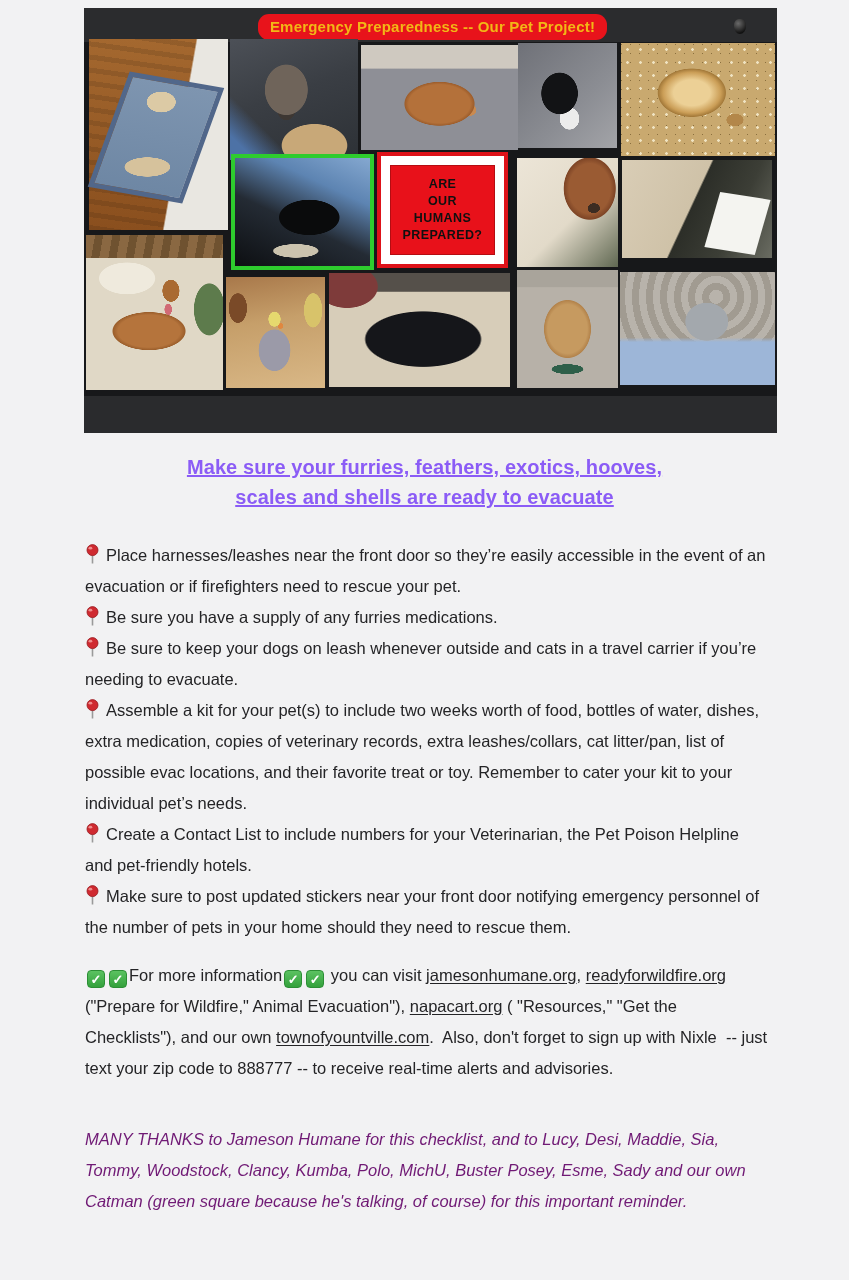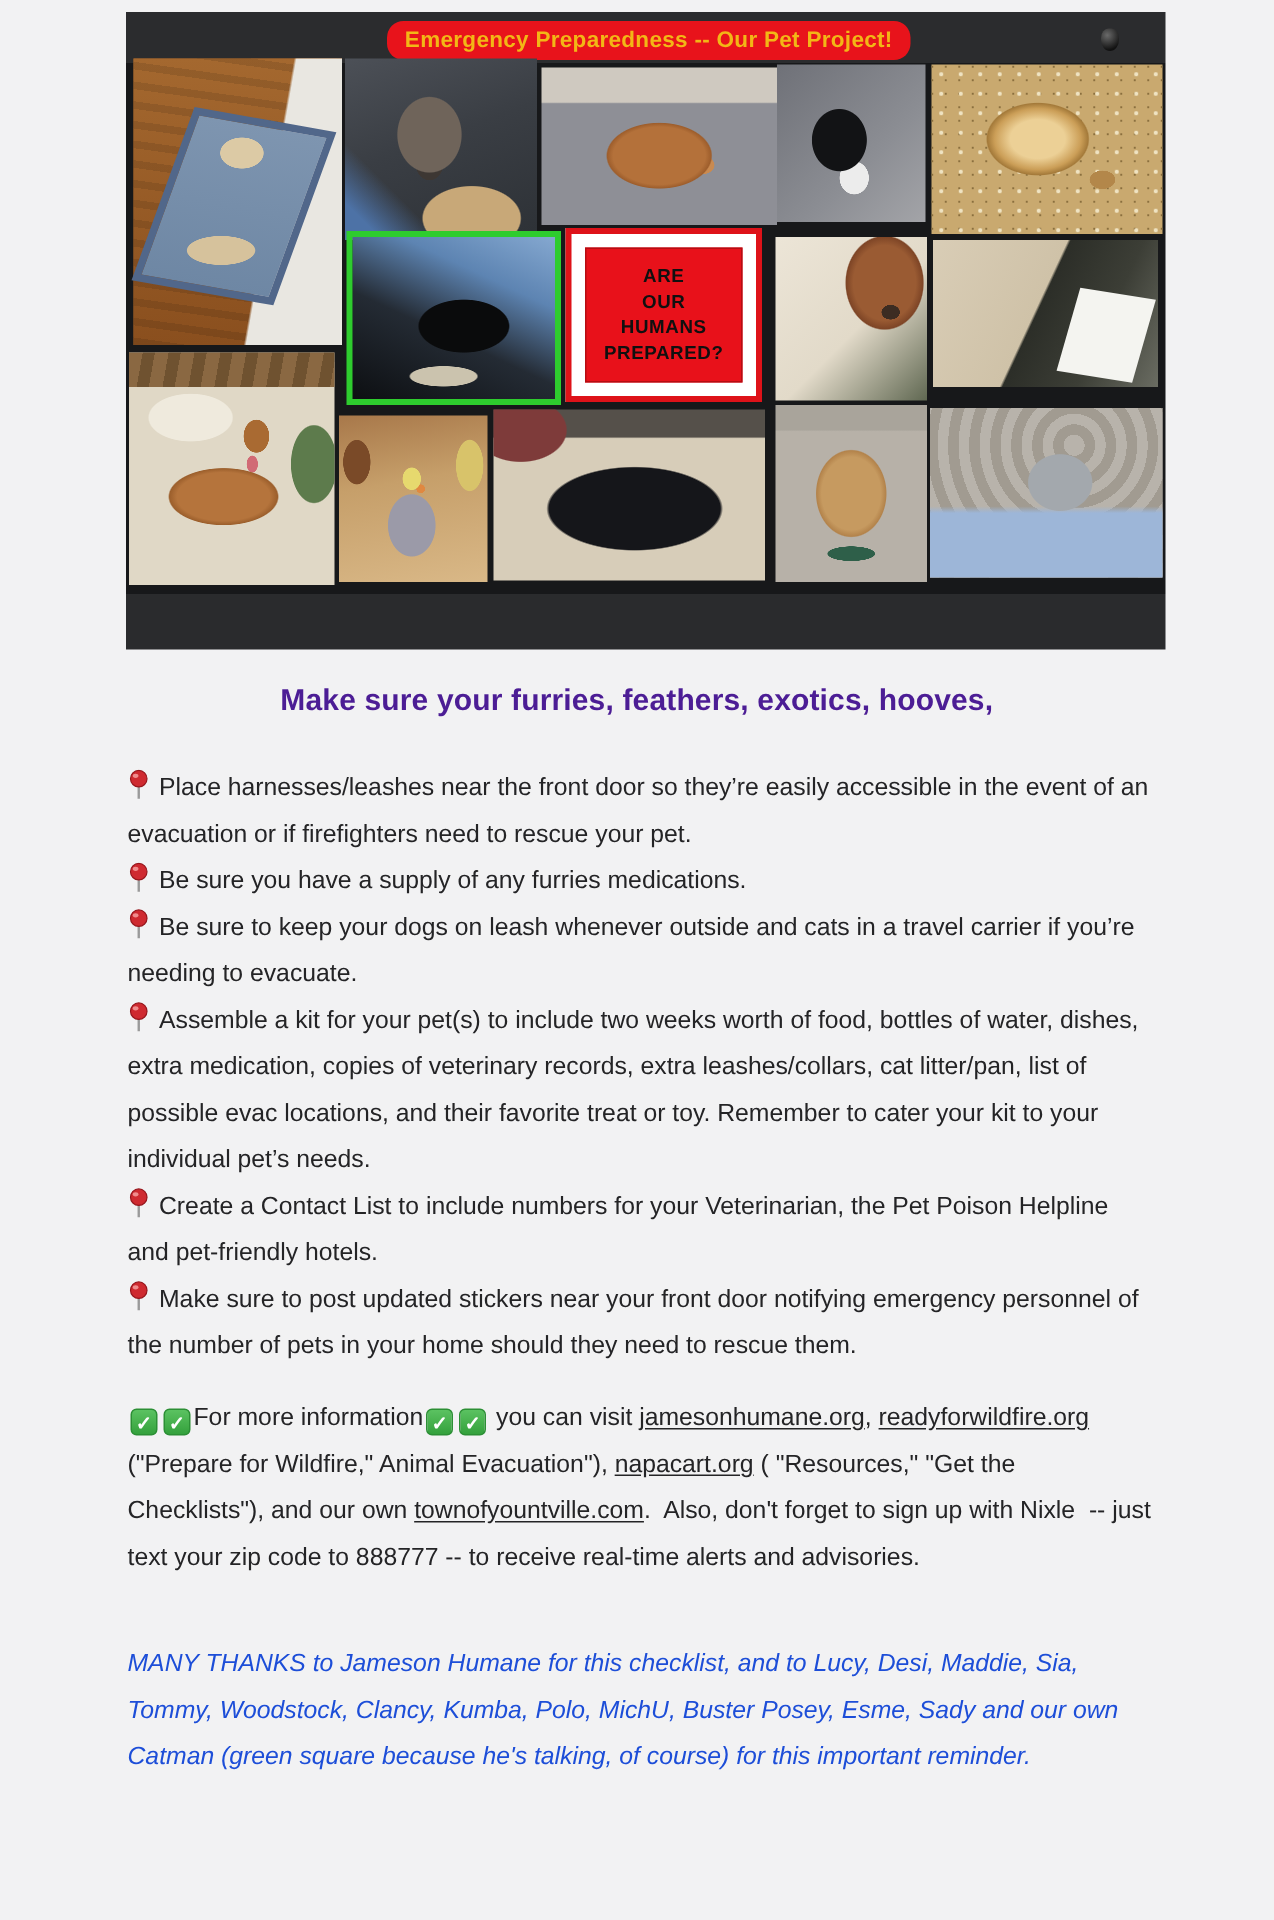--- a/index.html
+++ b/index.html
@@ -161,39 +161,40 @@
       repeating-radial-gradient(circle at 62% 22%, #b8b3ab 0 7px, #a19b91 7px 14px); }
   .t-grey-cat::after { content:""; position:absolute; inset:0;
     background:
       radial-gradient(ellipse 34px 30px at 56% 44%, #a3a8ad 62%, rgba(0,0,0,0) 64%),
       radial-gradient(ellipse 5px 3px at 50% 42%, #a6c86e 75%, rgba(0,0,0,0) 80%),
       radial-gradient(ellipse 5px 3px at 64% 42%, #a6c86e 75%, rgba(0,0,0,0) 80%); }
 
   
   .headline {
     margin: 19px auto 0; text-align: center;
-    color: #4c1d95; font-weight: bold; font-size: 20px; line-height: 30px;
+    color: #8b5cf6; font-weight: bold; font-size: 20px; line-height: 30px;
     letter-spacing: 0.1px;
+    text-decoration: underline;
   }
   .content { margin: 28px 81px 0 85px; width: 683px; }
 
   .check-item { font-size: 16.5px; line-height: 31px; color: #242426; white-space: pre-wrap; }
   .pin { display: inline-block; vertical-align: -4px; margin-right: 6px; }
 
   .info { margin-top: 17px; font-size: 16.5px; line-height: 31px; color: #242426; white-space: pre-wrap; }
   .checkbox {
     display: inline-block; width: 18px; height: 18px; margin: 0 2px; vertical-align: -3px;
     background: linear-gradient(#5bc261, #34a13c); border: 1px solid #2c8f35; border-radius: 4px;
     color: #fff; font-weight: bold; font-size: 13px; line-height: 17px; text-align: center;
   }
   .ilink { text-decoration: underline; text-underline-offset: 2px;
     color: #242426; cursor: pointer; }
 
   .thanks { margin-top: 40px; font-style: italic; font-size: 16.5px; line-height: 31px;
-    color: #1d4ed8; white-space: pre-wrap; }
+    color: #701a75; white-space: pre-wrap; }
 </style>
 </head>
 <body>
 
 <div class="collage">
   <div class="banner">Emergency Preparedness -- Our Pet Project!</div>
   <div class="knob"></div>
 
   <div class="tile t-cats-rug"></div>
   <div class="tile t-mastiff"></div>
@@ -217,20 +218,21 @@
   <div class="tile t-cockatiel"></div>
   <div class="tile t-black-dog"></div>
   <div class="tile t-chihuahua"></div>
   <div class="tile t-grey-cat"></div>
 </div>
 
 <div style="height: 433px;"></div>
 
 <h1 class="headline">
   <span style="display:block">Make sure your furries, feathers, exotics, hooves,</span>
+  <span style="display:block">scales and shells are ready to evacuate</span>
 </h1>
 
 <div class="content">
 
   <div>
       <div class="check-item"><svg class="pin" width="15" height="21" viewBox="0 0 15 21">
           <line x1="7.5" y1="10" x2="7.5" y2="19.5" stroke="#9a9a9a" stroke-width="1.6"></line>
           <circle cx="7.5" cy="6.1" r="5.5" fill="#cf2a30" stroke="#97161c" stroke-width="0.8"></circle>
           <ellipse cx="5.4" cy="4.2" rx="1.9" ry="1.4" fill="#ef8d8d"></ellipse>
         </svg><span>Place harnesses/leashes near the front door so they’re easily accessible in the event of an evacuation or if firefighters need to rescue your pet.</span></div>

